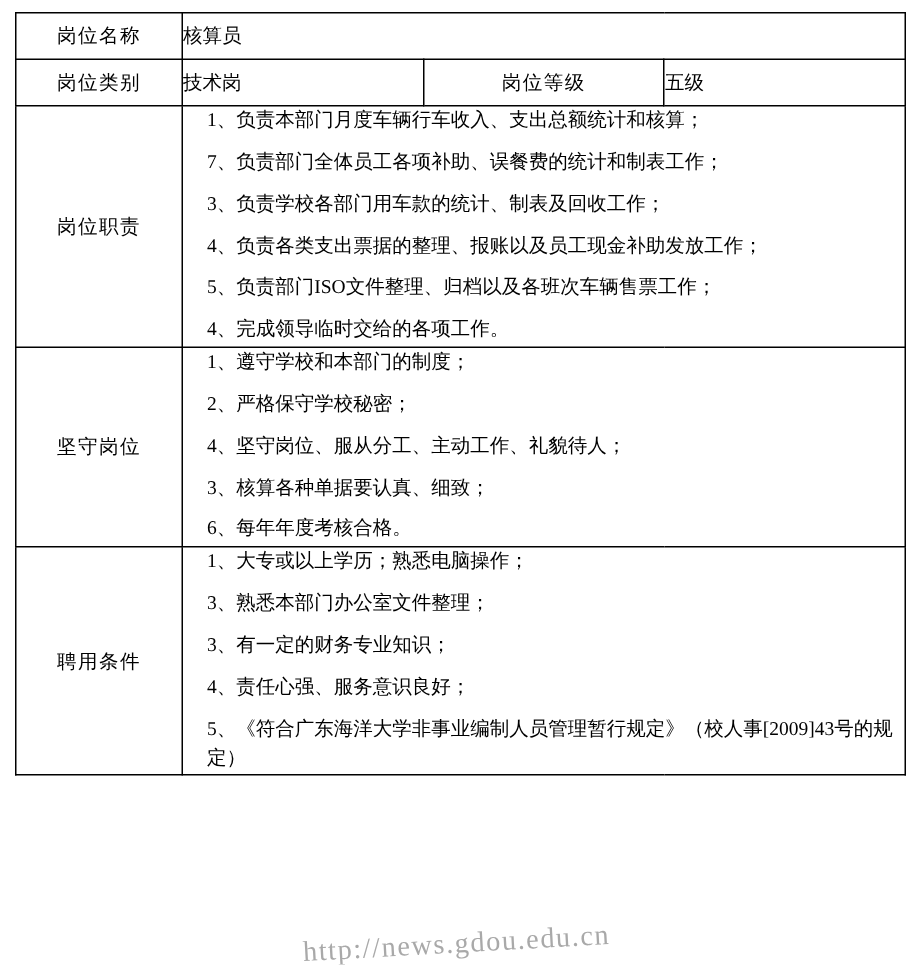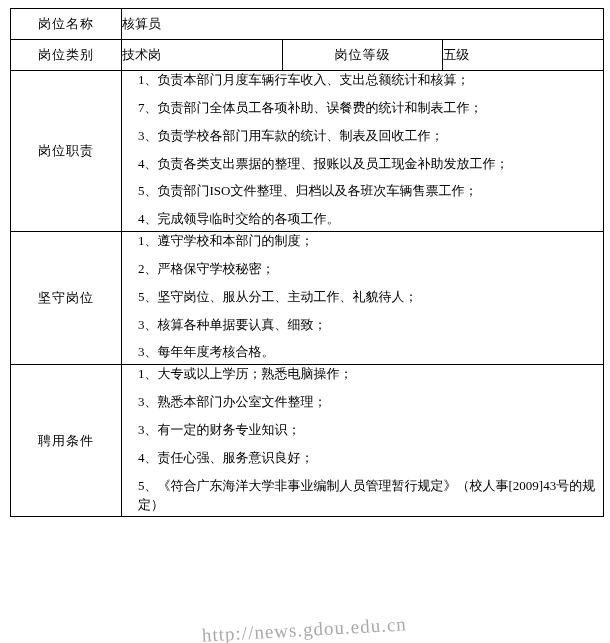--- a/index.html
+++ b/index.html
@@ -109,23 +109,23 @@
           <p class="line">4、负责各类支出票据的整理、报账以及员工现金补助发放工作；</p>
           <p class="line">5、负责部门ISO文件整理、归档以及各班次车辆售票工作；</p>
           <p class="line">4、完成领导临时交给的各项工作。</p>
         </td>
       </tr>
       <tr>
         <td class="label-cell col-label">坚守岗位</td>
         <td class="list-cell" colspan="3">
           <p class="line">1、遵守学校和本部门的制度；</p>
           <p class="line">2、严格保守学校秘密；</p>
-          <p class="line">5、坚守岗位、服从分工、主动工作、礼貌待人；</p>
+          <p class="line">4、坚守岗位、服从分工、主动工作、礼貌待人；</p>
           <p class="line">3、核算各种单据要认真、细致；</p>
-          <p class="line">3、每年年度考核合格。</p>
+          <p class="line">6、每年年度考核合格。</p>
         </td>
       </tr>
       <tr>
         <td class="label-cell col-label">聘用条件</td>
         <td class="list-cell" colspan="3">
           <p class="line">1、大专或以上学历；熟悉电脑操作；</p>
           <p class="line">3、熟悉本部门办公室文件整理；</p>
           <p class="line">3、有一定的财务专业知识；</p>
           <p class="line">4、责任心强、服务意识良好；</p>
           <p class="line">5、《符合广东海洋大学非事业编制人员管理暂行规定》（校人事[2009]43号的规定）</p>

